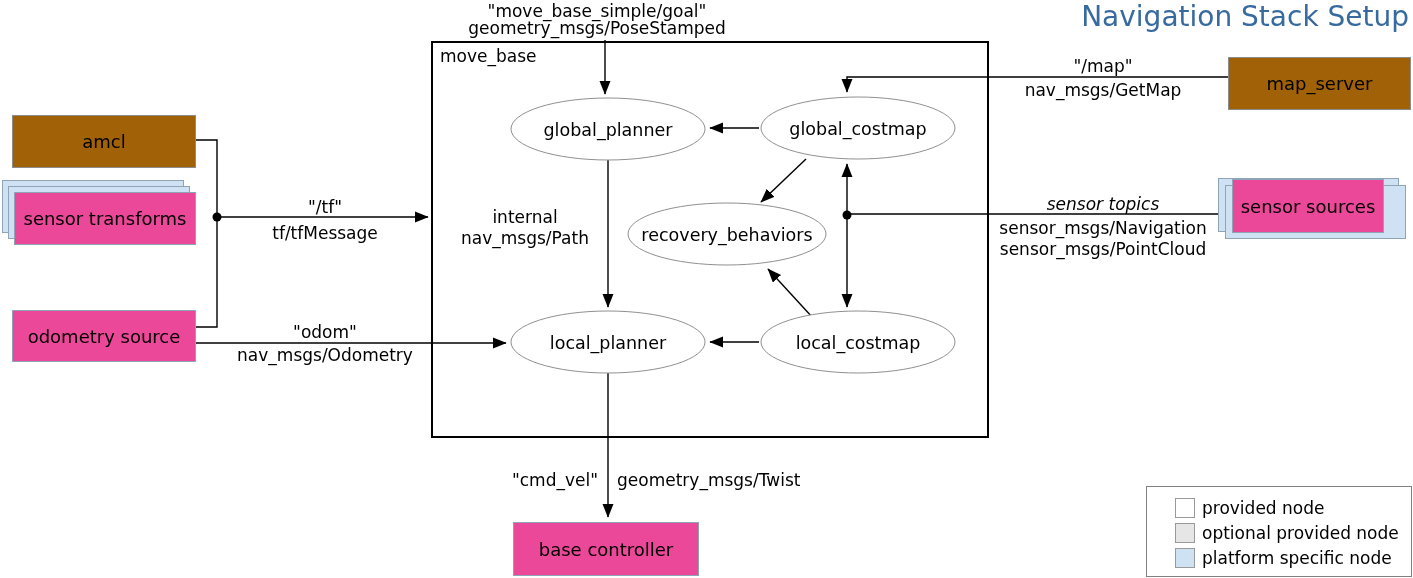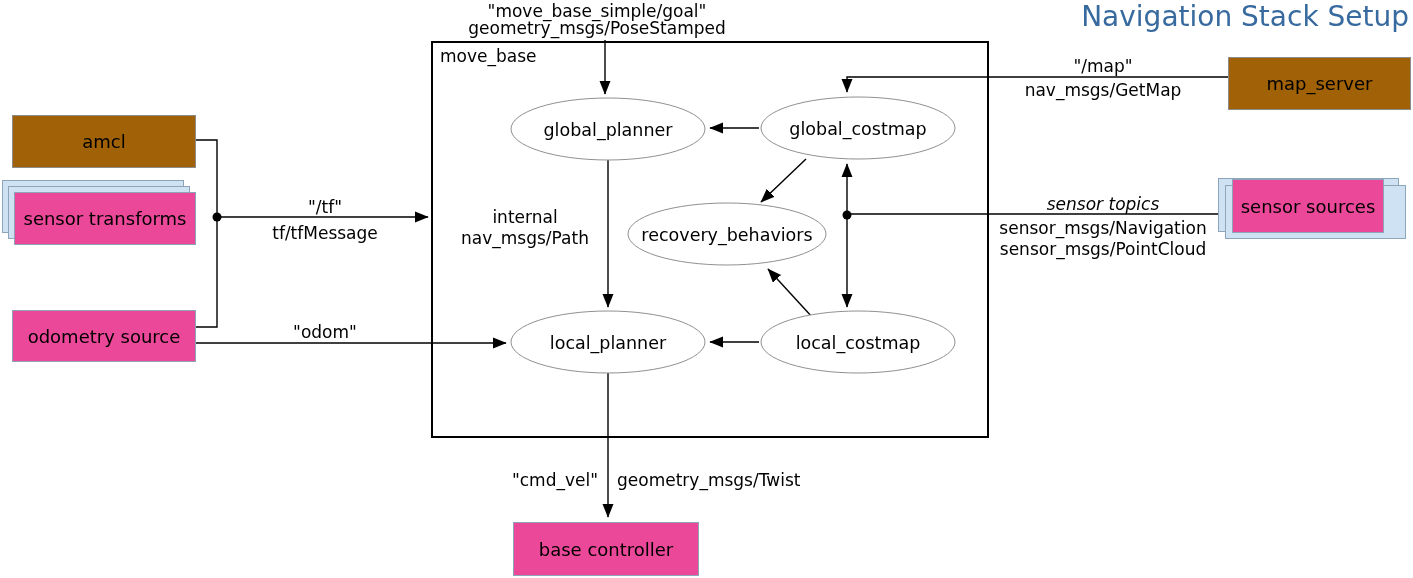--- a/index.html
+++ b/index.html
@@ -143,28 +143,43 @@
     <span>base controller</span>
   </div>
 
   <div class="lbl" style="left:597px;top:1px;">"move_base_simple/goal"</div>
   <div class="lbl" style="left:597px;top:18px;">geometry_msgs/PoseStamped</div>
 
   <div class="lbl" style="left:325px;top:197px;">"/tf"</div>
   <div class="lbl" style="left:325px;top:223px;">tf/tfMessage</div>
 
   <div class="lbl" style="left:325px;top:322px;">"odom"</div>
+  <div class="lbl" style="left:325px;top:345px;">nav_msgs/Odometry</div>
 
   <div class="lbl" style="left:1103px;top:56px;">"/map"</div>
   <div class="lbl" style="left:1103px;top:80px;">nav_msgs/GetMap</div>
 
   <div class="lbl italic" style="left:1103px;top:194px;">sensor topics</div>
   <div class="lbl" style="left:1103px;top:218px;">sensor_msgs/Navigation</div>
   <div class="lbl" style="left:1103px;top:239px;">sensor_msgs/PointCloud</div>
 
   <div class="lbl" style="left:525px;top:207px;">internal</div>
   <div class="lbl" style="left:525px;top:228px;">nav_msgs/Path</div>
 
   <div class="lbl right-anchor" style="left:598px;top:470px;">"cmd_vel"</div>
   <div class="lbl left-anchor" style="left:617px;top:470px;">geometry_msgs/Twist</div>
 
+  <div class="legend">
+    <div class="legend-row">
+      <span class="legend-swatch provided"></span>
+      <span class="legend-label">provided node</span>
+    </div>
+    <div class="legend-row">
+      <span class="legend-swatch optional"></span>
+      <span class="legend-label">optional provided node</span>
+    </div>
+    <div class="legend-row">
+      <span class="legend-swatch platform"></span>
+      <span class="legend-label">platform specific node</span>
+    </div>
+  </div>
 
 </div>
 
 </body></html>

